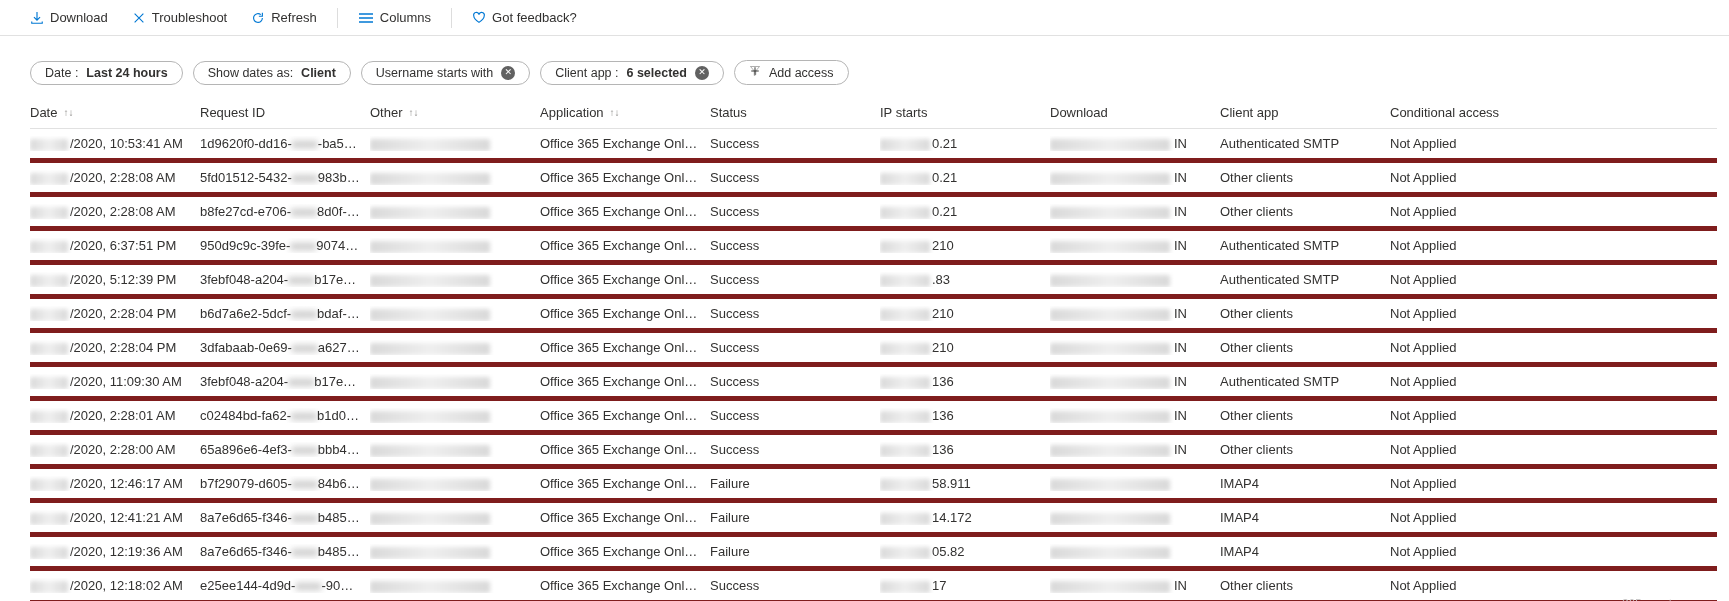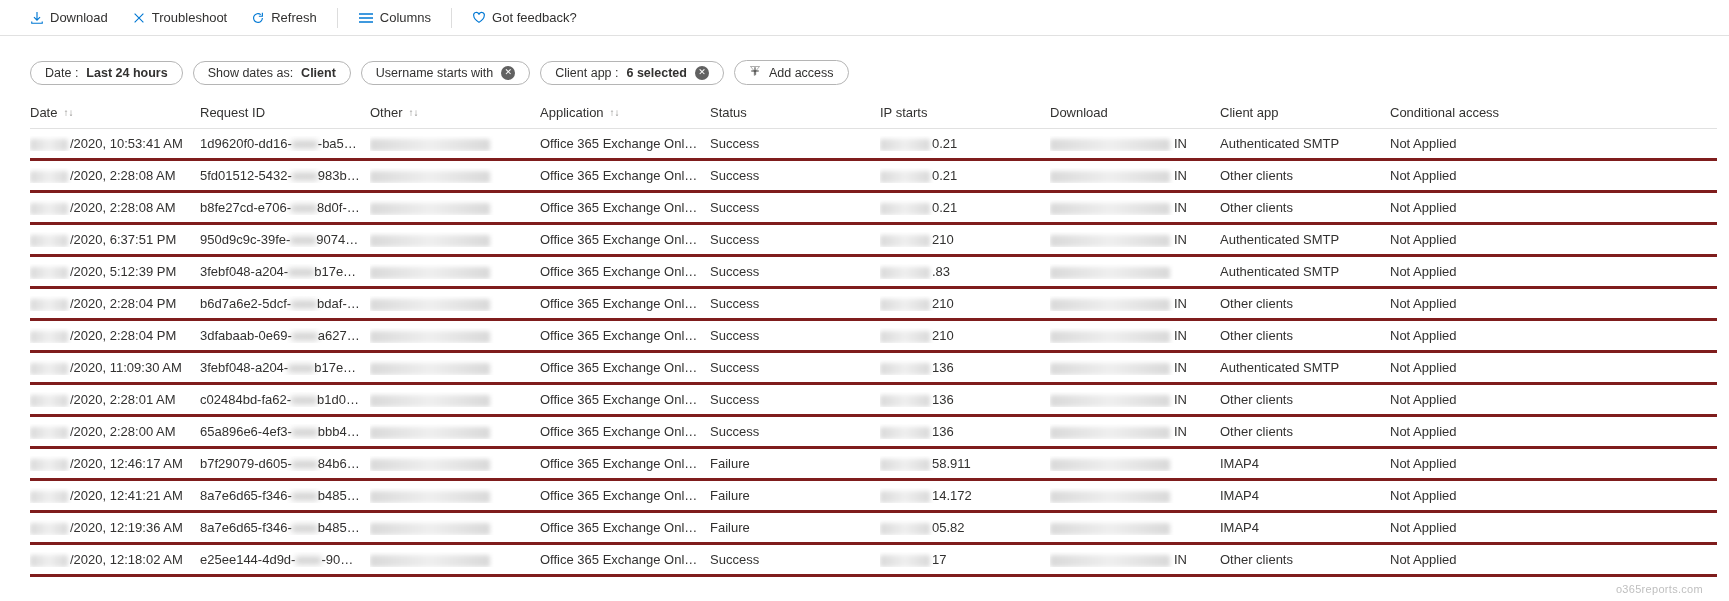--- a/index.html
+++ b/index.html
@@ -71,21 +71,21 @@
     font-weight: 400;
     color: #323130;
     display:flex; align-items:center; gap:6px;
     padding-right:10px;
   }
   .sort-icn { color:#8a8886; font-size:10px; display:inline-flex; flex-direction:column; line-height:6px;}
   .row {
     display: grid;
     grid-template-columns: 170px 170px 170px 170px 170px 170px 170px 170px 170px;
     padding: 7px 0;
-    border-bottom: 3px solid #7f1d1d;
+    border-bottom: 5px solid #7f1d1d;
   }
   .cell {
     white-space: nowrap;
     overflow: hidden;
     text-overflow: ellipsis;
     padding-right: 10px;
     color:#323130;
   }
   .redact {
     display:inline-block;

